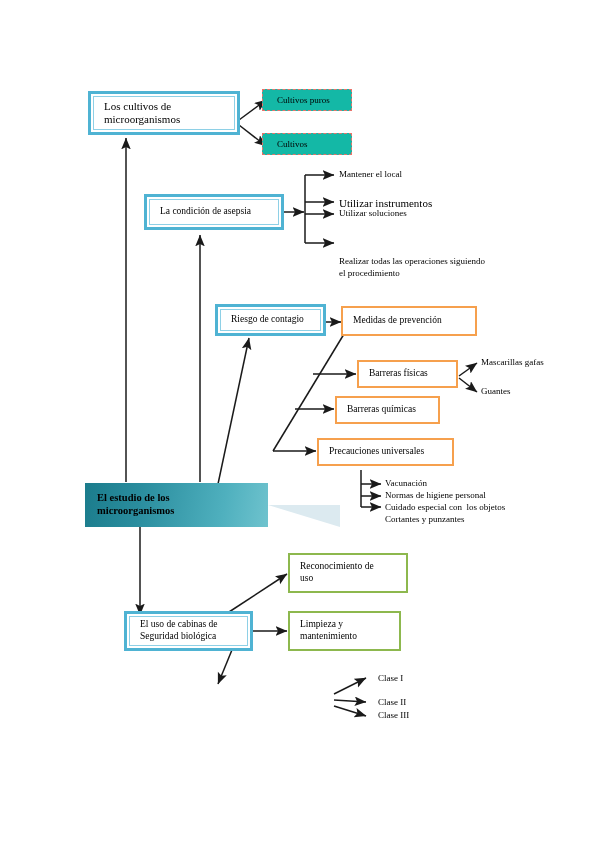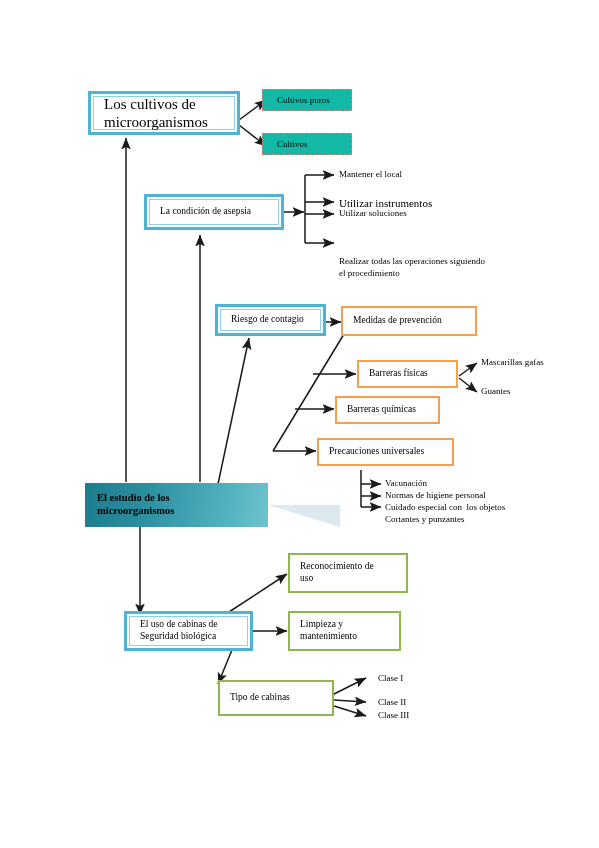--- a/index.html
+++ b/index.html
@@ -167,21 +167,21 @@
       <path d="M234,645 L218,684"></path>
     </g>
 
     <g stroke="#1A1A1A" stroke-width="1.5" fill="none" marker-end="url(#ah)">
       <path d="M334,694 L366,678"></path>
       <path d="M334,700 L366,702"></path>
       <path d="M334,706 L366,716"></path>
     </g>
   </svg>
 
-  <div class="node blue-box" style="left:88px; top:91px; width:152px; height:44px; font-size:15px;">
+  <div class="node blue-box" style="left:88px; top:91px; width:152px; height:44px; font-size:11px;">
     <span class="inner">
       <span class="txt" style="white-space: pre-line;">Los cultivos de
 microorganismos</span>
     </span>
   </div>
 
   <div class="node dashed-box" style="left:262px; top:89px; width:90px; height:22px; font-size:9px;">
     <span class="txt">Cultivos puros</span>
   </div>
 
@@ -247,21 +247,18 @@
       <span class="txt" style="white-space: pre-line;">El uso de cabinas de
 Seguridad biológica</span>
     </span>
   </div>
 
   <div class="node green-box" style="left:288px; top:611px; width:113px; height:40px; font-size:9.5px;">
     <span class="txt" style="white-space: pre-line;">Limpieza  y
 mantenimiento</span>
   </div>
 
-  <div class="node green-box" style="left:218px; top:680px; width:116px; height:36px; font-size:9.5px;">
-    <span class="txt">Tipo de cabinas</span>
-  </div>
 
   <div class="label" style="left:378px; top:673px; font-size:9px;">Clase I</div>
   <div class="label" style="left:378px; top:697px; font-size:9px;">Clase II</div>
   <div class="label" style="left:378px; top:710px; font-size:9px;">Clase III</div>
 
 </div>
 
 </body></html>

